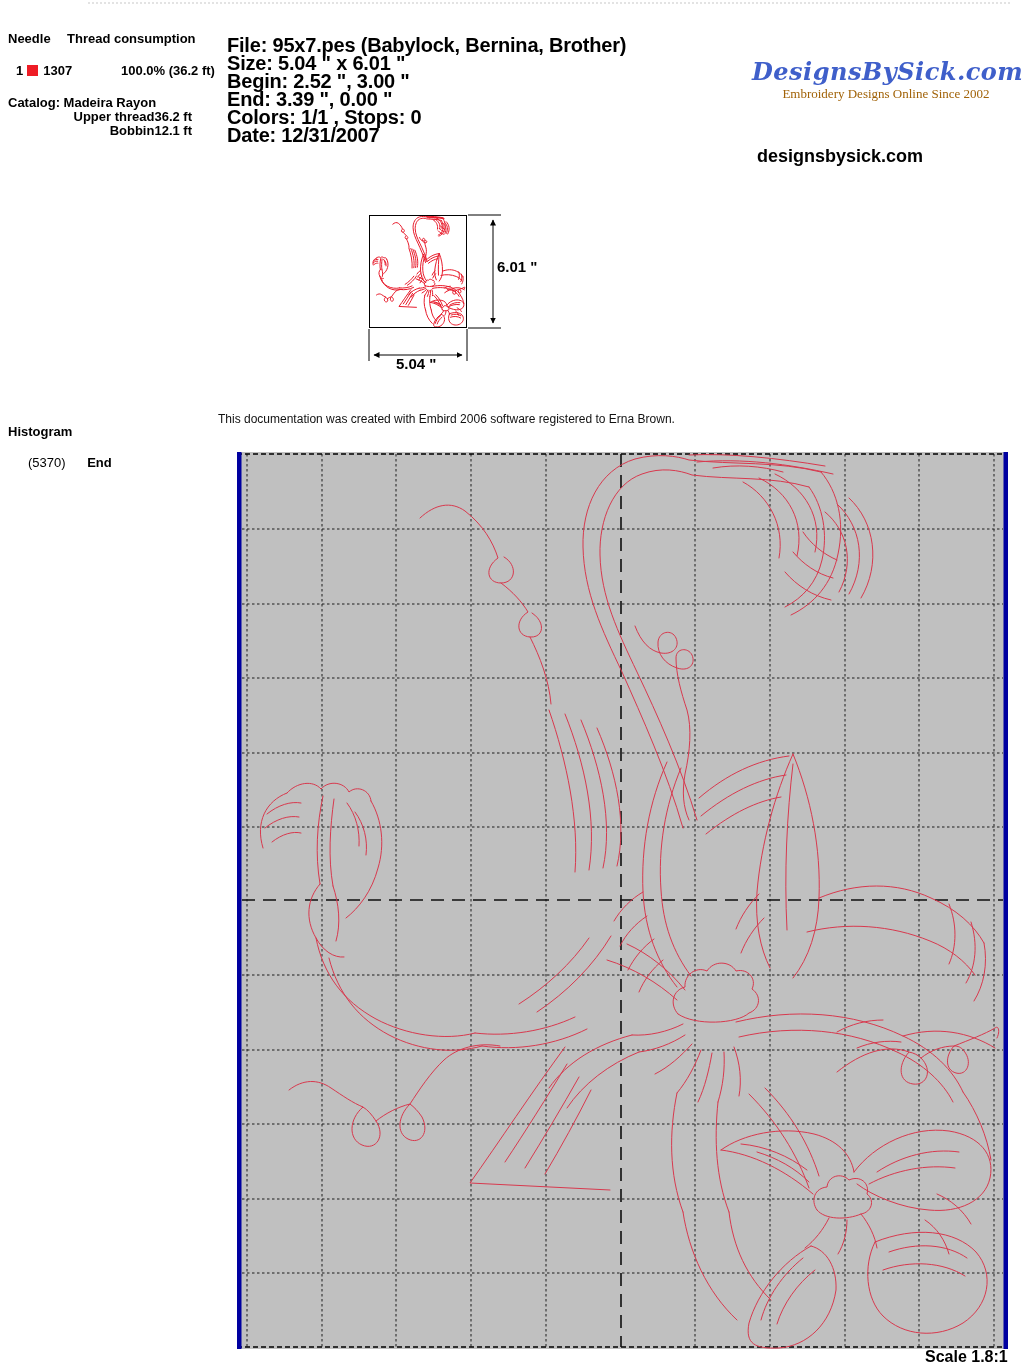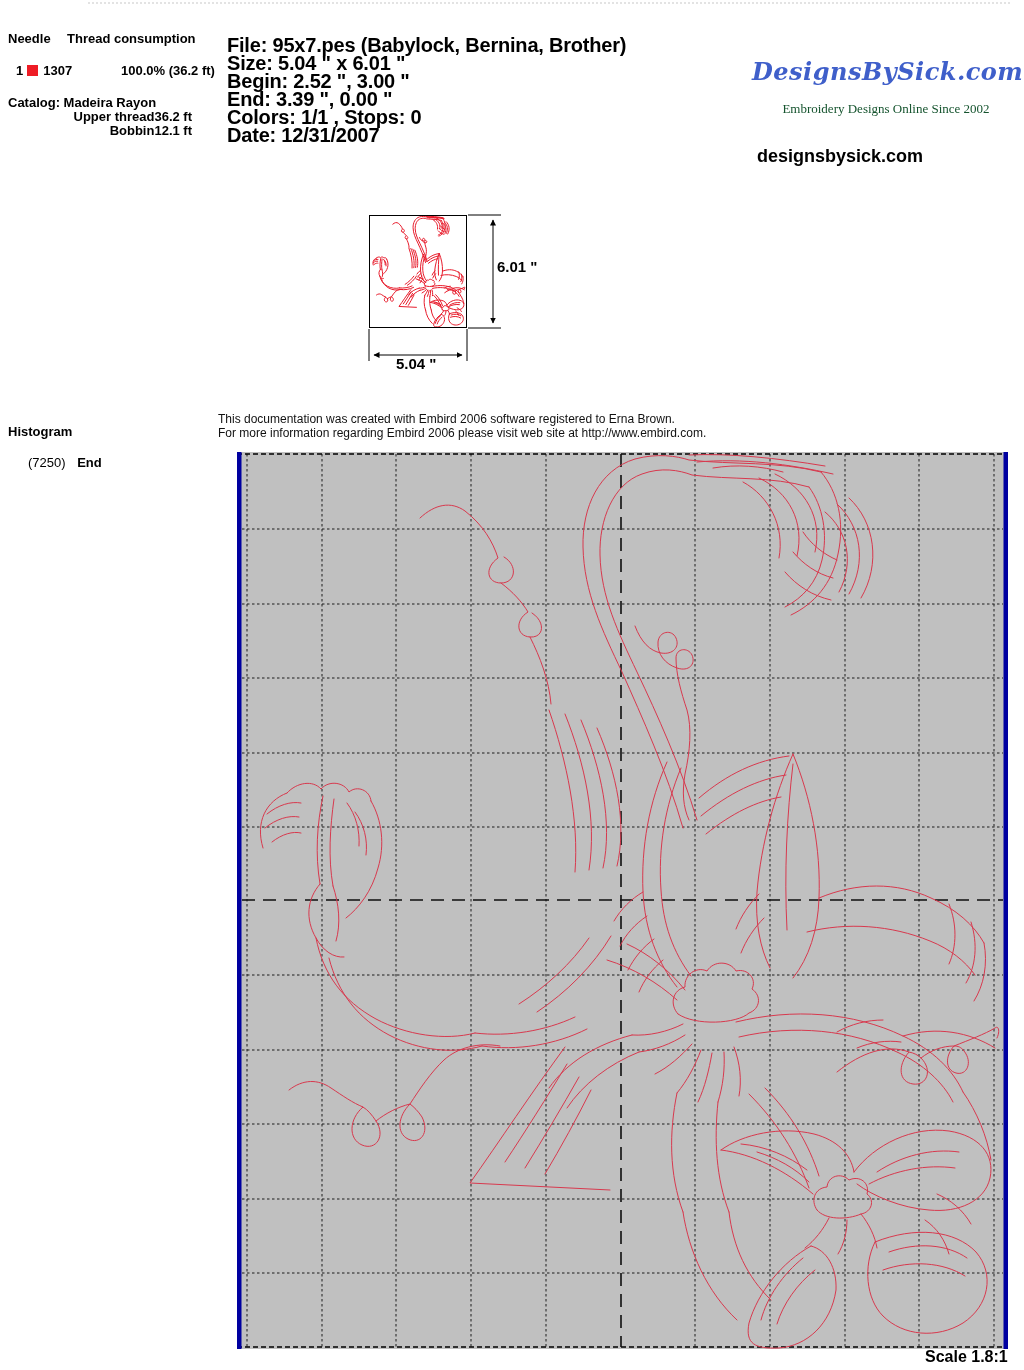--- a/index.html
+++ b/index.html
@@ -19,21 +19,21 @@
   }
   .abs{position:absolute}
   .b{font-weight:bold}
   .fs13{font-size:13px}
   .row{display:flex;align-items:center}
   .chip{width:11px;height:11px;background:var(--swatch);display:inline-block;margin:0 5px 0 4px}
   .kv{width:184px;display:flex;justify-content:flex-end}
   .fileinfo div{font-size:20px;font-weight:bold;line-height:18px;white-space:nowrap;letter-spacing:-0.2px}
   .brand{width:268px;text-align:center}
   .logo{font-family:"DejaVu Serif",serif;font-style:italic;font-weight:bold;font-size:24px;color:var(--logo-blue);white-space:nowrap;letter-spacing:0.5px}
-  .tagline{font-family:"Liberation Serif",serif;font-size:13px;color:#14532d;margin-top:15px}
+  .tagline{font-family:"Liberation Serif",serif;font-size:13px;color:#a16207;margin-top:0}
   .site{font-size:18px;font-weight:bold}
   .note{font-size:12px;line-height:14px;color:#111;white-space:nowrap}
   .dimlabel{font-size:15px;font-weight:bold;white-space:nowrap}
   .thumb-box{border:1px solid #000;background:#fff}
   svg{display:block}
   #design path{fill:none;stroke:currentColor;stroke-width:1;vector-effect:non-scaling-stroke;stroke-linecap:round;stroke-linejoin:round}
   .topdots{border-top:2px dotted #e3e3e3}
 </style>
 </head>
 <body>
@@ -223,27 +223,26 @@
     <path d="M9,124 V156"></path>
     <path d="M107,124 V156"></path>
     <path d="M14,150 H102" marker-start="url(#arr)" marker-end="url(#arr)"></path>
   </g>
 </svg>
 <div class="abs dimlabel" style="left:497px;top:258px">6.01 "</div>
 <div class="abs dimlabel" style="left:396px;top:355px">5.04 "</div>
 
 <div class="abs b fs13" style="left:8px;top:424px">Histogram</div>
 <div class="abs fs13" style="left:28px;top:455px">
-  <span>(7250)</span>
-  <span class="b" style="margin-left:8px">End</span>
+  <span>(5370)</span>
+  <span class="b" style="margin-left:18px">End</span>
 </div>
 
 <div class="abs note" style="left:218px;top:412px">
   <div>This documentation was created with Embird 2006 software registered to Erna Brown.</div>
-  <div>For more information regarding Embird 2006 please visit web site at http://www.embird.com.</div>
 </div>
 
 <svg class="abs" style="left:237px;top:452px;color:var(--design-red)" width="771" height="897" viewBox="0 0 771 897">
   <rect x="0" y="0" width="771" height="897" fill="var(--grid-bg)"></rect>
   <g stroke="#1c1c1c" stroke-width="1" stroke-dasharray="2.5 2.5">
     <path d="M10,2 V895"></path>
       <path d="M85,2 V895"></path>
       <path d="M159,2 V895"></path>
       <path d="M234,2 V895"></path>
       <path d="M309,2 V895"></path>

